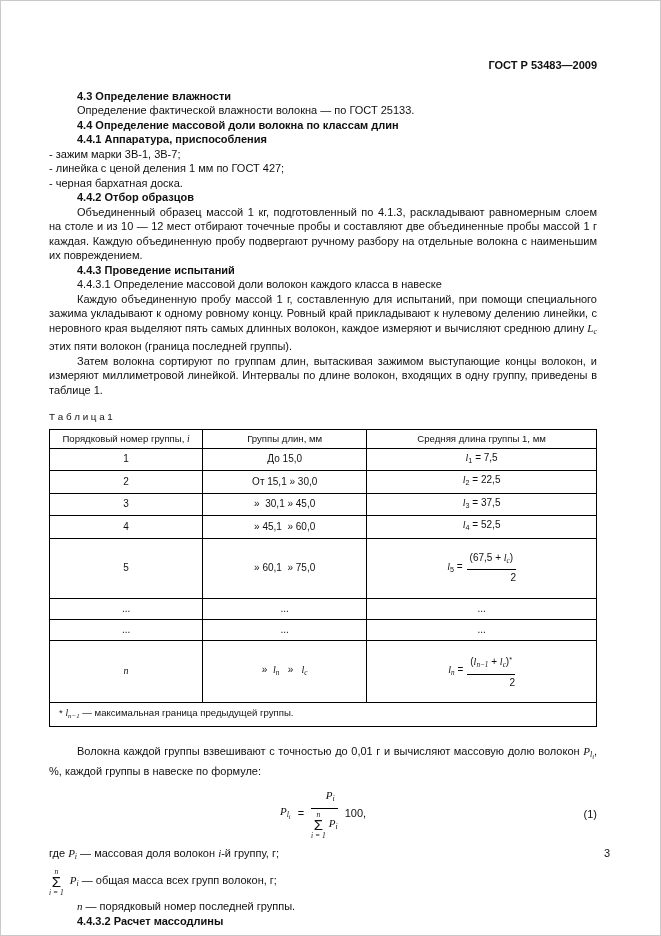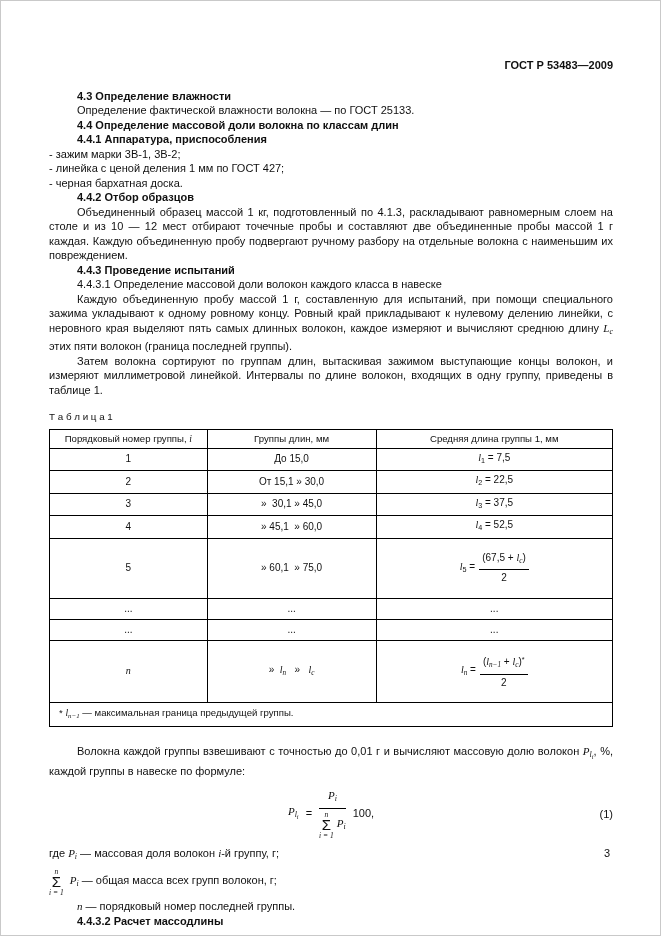--- a/index.html
+++ b/index.html
@@ -1,32 +1,32 @@
 <!DOCTYPE html>
 <html><head>
 <meta charset="utf-8">
 <title>ГОСТ Р 53483—2009 — стр. 3</title>
 <style>
   html,body{margin:0;padding:0}
   body{background:#e8e8e8;font-family:"Liberation Sans","DejaVu Sans",sans-serif;color:#101010}
   .page{position:relative;width:661px;height:936px;margin:0 auto;background:#fff;
         border:1px solid #c9c9c9;box-sizing:border-box;overflow:hidden}
-  .content{position:absolute;left:48px;right:47px;top:57px;font-size:11px;line-height:14.5px}
+  .content{position:absolute;left:48px;right:63px;top:57px;font-size:11px;line-height:14.5px}
   .doc-number{text-align:right;font-weight:700;font-size:11px;margin-bottom:16px}
   .hd{font-weight:700;text-indent:28px}
   .sub-hd{text-indent:28px}
   .p{text-align:justify;text-indent:28px}
   .p0{text-align:justify;text-indent:0}
   .list-item{text-indent:0}
   
   .mi{font-family:"Liberation Serif","DejaVu Serif",serif;font-style:italic}
   .sub{font-size:0.72em;vertical-align:-0.28em}
   .subsub{font-size:0.58em;vertical-align:-0.55em}
   .sup{font-size:0.72em;vertical-align:0.45em}
-  .frac{display:inline-block;text-align:center;vertical-align:middle}
+  .frac{display:inline-block;text-align:right;vertical-align:middle}
   .fnum{display:block;border-bottom:1px solid #000;padding:0 3px 1px}
   .fden{display:block;padding-top:1px}
   .fden.fx{display:flex;align-items:center;justify-content:center;gap:3px;padding-top:2px}
   .cellmath{display:inline-flex;align-items:center;gap:4px}
   .sum{display:inline-flex;flex-direction:column;align-items:center;line-height:1}
   .sum-top,.sum-bottom{font-size:7.5px;font-family:"Liberation Serif","DejaVu Serif",serif;font-style:italic}
   .sum-sigma{font-size:15px;line-height:0.9}
   
   .caption{margin-top:13px;font-size:9.8px}
   table.t1{width:100%;border-collapse:collapse;margin-top:4px}
@@ -51,21 +51,21 @@
   <div class="content">
 
     <div class="doc-number">ГОСТ Р 53483—2009</div>
 
     <div class="hd">4.3 Определение влажности</div>
     <div class="p">Определение фактической влажности волокна — по ГОСТ 25133.</div>
 
     <div class="hd">4.4 Определение массовой доли волокна по классам длин</div>
     <div class="hd">4.4.1 Аппаратура, приспособления</div>
 
-    <div class="list-item">- зажим марки 3В-1, 3В-2;</div>
+    <div class="list-item">- зажим марки 3В-1, 3В-7;</div>
     <div class="list-item">- линейка с ценой деления 1 мм по ГОСТ 427;</div>
     <div class="list-item">- черная бархатная доска.</div>
 
     <div class="hd">4.4.2 Отбор образцов</div>
     <div class="p">Объединенный образец массой 1 кг, подготовленный по 4.1.3, раскладывают равномерным слоем на столе и из 10 — 12 мест отбирают точечные пробы и составляют две объединенные пробы массой 1 г каждая. Каждую объединенную пробу подвергают ручному разбору на отдельные волокна с наименьшим их повреждением.</div>
 
     <div class="hd">4.4.3 Проведение испытаний</div>
     <div class="sub-hd">4.4.3.1 Определение массовой доли волокон каждого класса в навеске</div>
     <div class="p"><span>Каждую объединенную пробу массой 1 г, составленную для испытаний, при помощи специального зажима укладывают к одному ровному концу. Ровный край прикладывают к нулевому делению линейки, с неровного края выделяют пять самых длинных волокон, каждое измеряют и вычисляют среднюю длину </span><span class="mi">L</span><span class="mi sub">c</span><span> этих пяти волокон (граница последней группы).</span></div>
     <div class="p">Затем волокна сортируют по группам длин, вытаскивая зажимом выступающие концы волокон, и измеряют миллиметровой линейкой. Интервалы по длине волокон, входящих в одну группу, приведены в таблице 1.</div>

